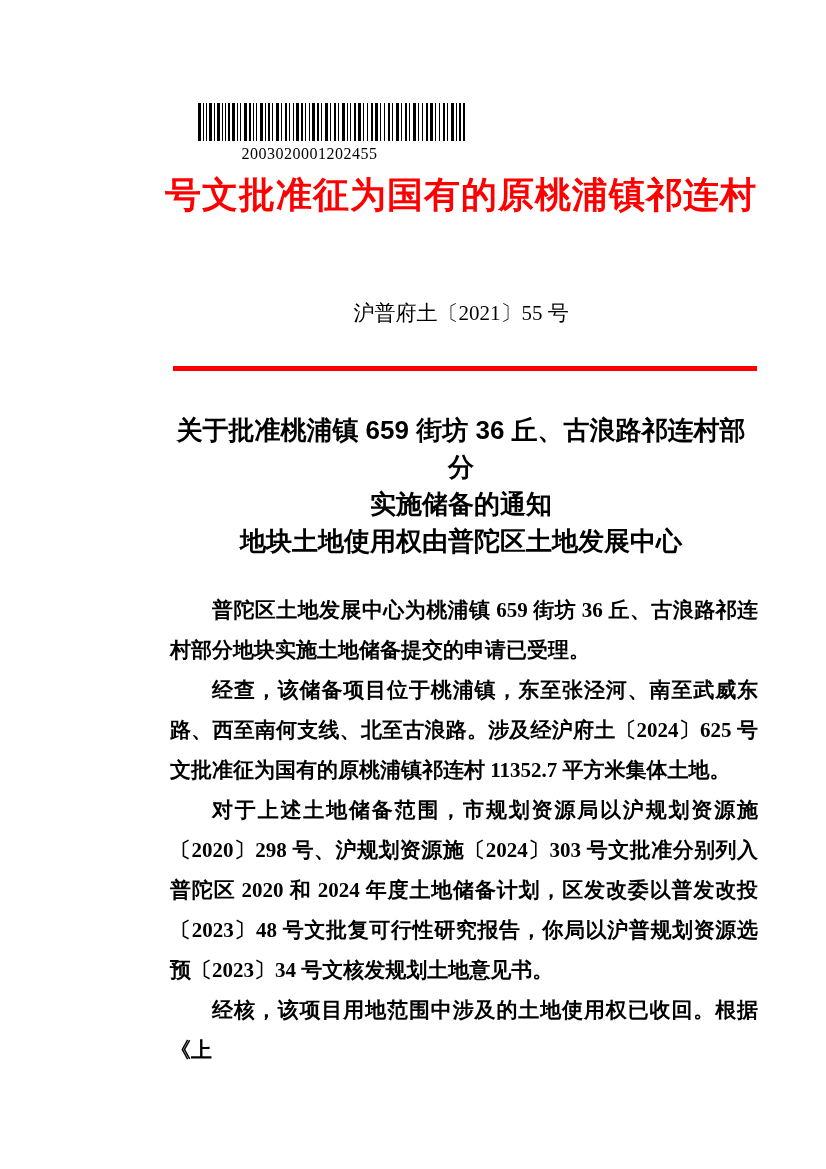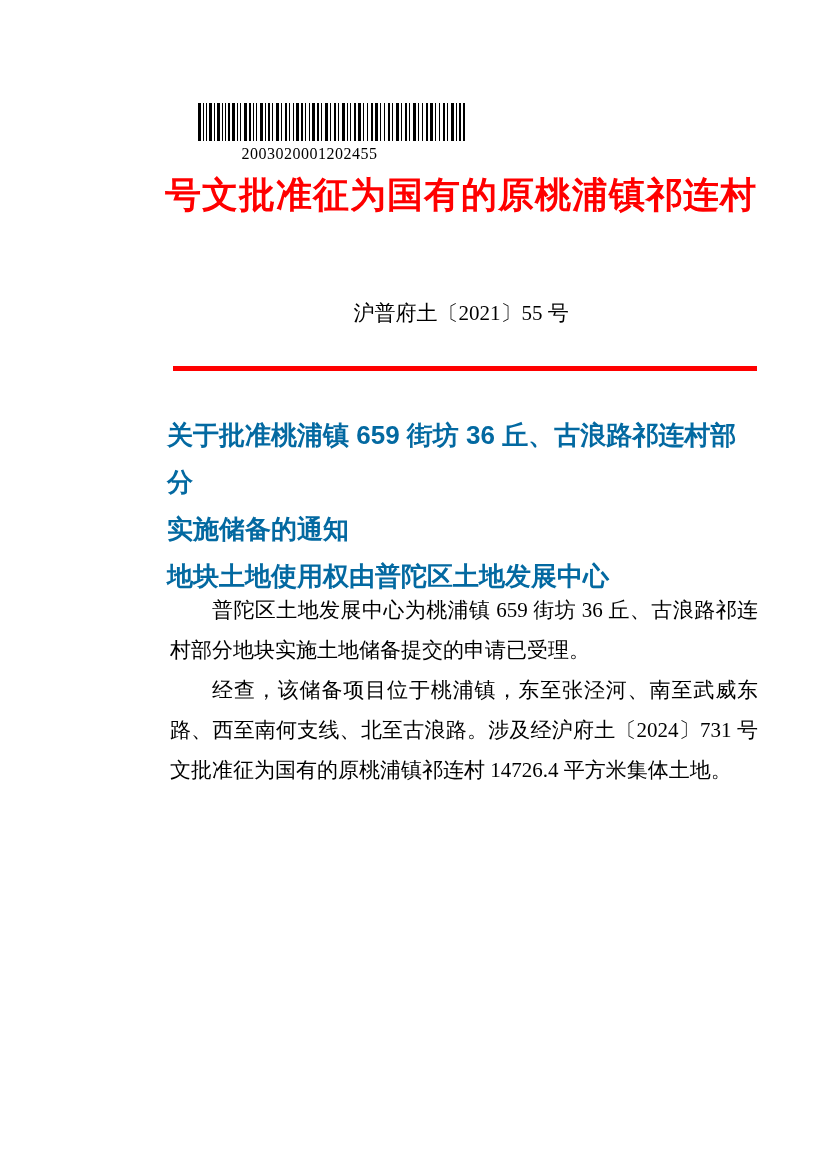--- a/index.html
+++ b/index.html
@@ -61,39 +61,40 @@
     left: 125px;
     width: 584px;
     height: 5px;
     background: var(--accent);
   }
   .notice-title {
     position: absolute;
     top: 412px;
     left: 119px;
     width: 588px;
+    text-align: center;
     font-family: "Liberation Sans", "DejaVu Sans", sans-serif;
     font-weight: bold;
     font-size: 26px;
-    line-height: 47px;
-    color: #0369a1;
+    line-height: 37px;
+    color: #000000;
   }
   .notice-title .title-line { display: block; }
   .doc-body {
     position: absolute;
     top: 590px;
     left: 122px;
     width: 588px;
     font-size: 21px;
     line-height: 40px;
     font-family: "Liberation Serif", "DejaVu Serif", serif;
     text-align: justify;
   }
   .doc-body p { margin: 0; }
-  .doc-body p.indent { text-indent: 2em; }
+  .doc-body p.indent { text-indent: 2em; font-weight: bold; }
 </style>
 </head>
 <body>
 
 <div class="page">
 
   <div class="barcode-block">
     <svg class="barcode-svg" viewBox="0 0 267 38" preserveAspectRatio="none" xmlns="http://www.w3.org/2000/svg">
       <g fill="#000000">
         <rect x="0" y="0" width="3" height="38"></rect>
@@ -174,16 +175,18 @@
   <div class="red-rule"></div>
 
   <h1 class="notice-title">
     <span class="title-line">关于批准桃浦镇 659 街坊 36 丘、古浪路祁连村部分</span>
     <span class="title-line">实施储备的通知</span>
     <span class="title-line">地块土地使用权由普陀区土地发展中心</span>
   </h1>
 
   <div class="doc-body">
     <p class="indent">普陀区土地发展中心为桃浦镇 659 街坊 36 丘、古浪路祁连村部分地块实施土地储备提交的申请已受理。</p>
-    <p class="indent">经查，该储备项目位于桃浦镇，东至张泾河、南至武威东路、西至南何支线、北至古浪路。涉及经沪府土〔2024〕731 号文批准征为国有的原桃浦镇祁连村 14726.4 平方米集体土地。</p>
+    <p class="indent">经查，该储备项目位于桃浦镇，东至张泾河、南至武威东路、西至南何支线、北至古浪路。涉及经沪府土〔2024〕625 号文批准征为国有的原桃浦镇祁连村 11352.7 平方米集体土地。</p>
+    <p class="indent">对于上述土地储备范围，市规划资源局以沪规划资源施〔2020〕298 号、沪规划资源施〔2024〕303 号文批准分别列入普陀区 2020 和 2024 年度土地储备计划，区发改委以普发改投〔2023〕48 号文批复可行性研究报告，你局以沪普规划资源选预〔2023〕34 号文核发规划土地意见书。</p>
+    <p class="indent">经核，该项目用地范围中涉及的土地使用权已收回。根据《上</p>
   </div>
 
 </div>
 
 </body></html>

